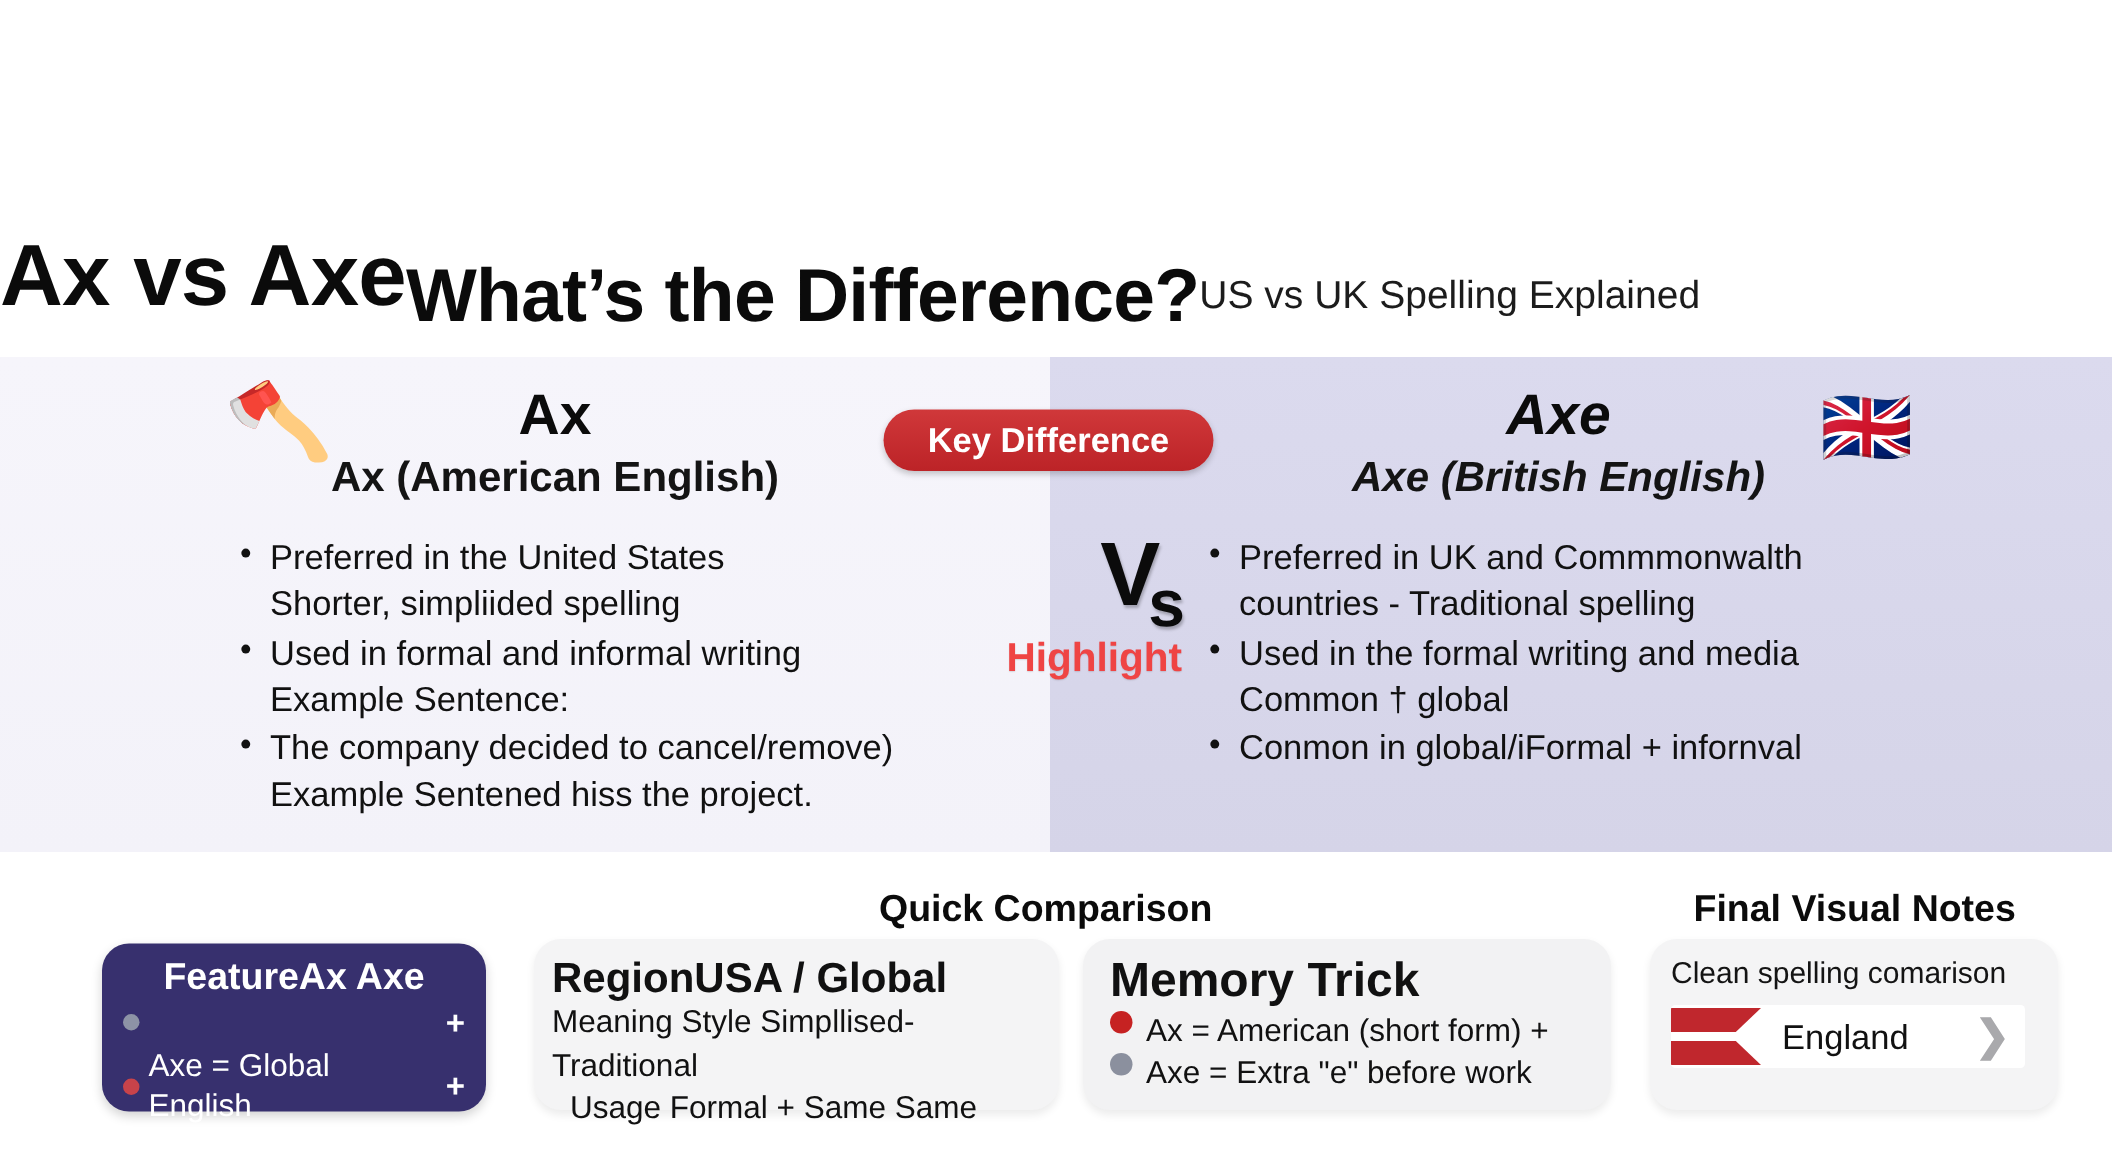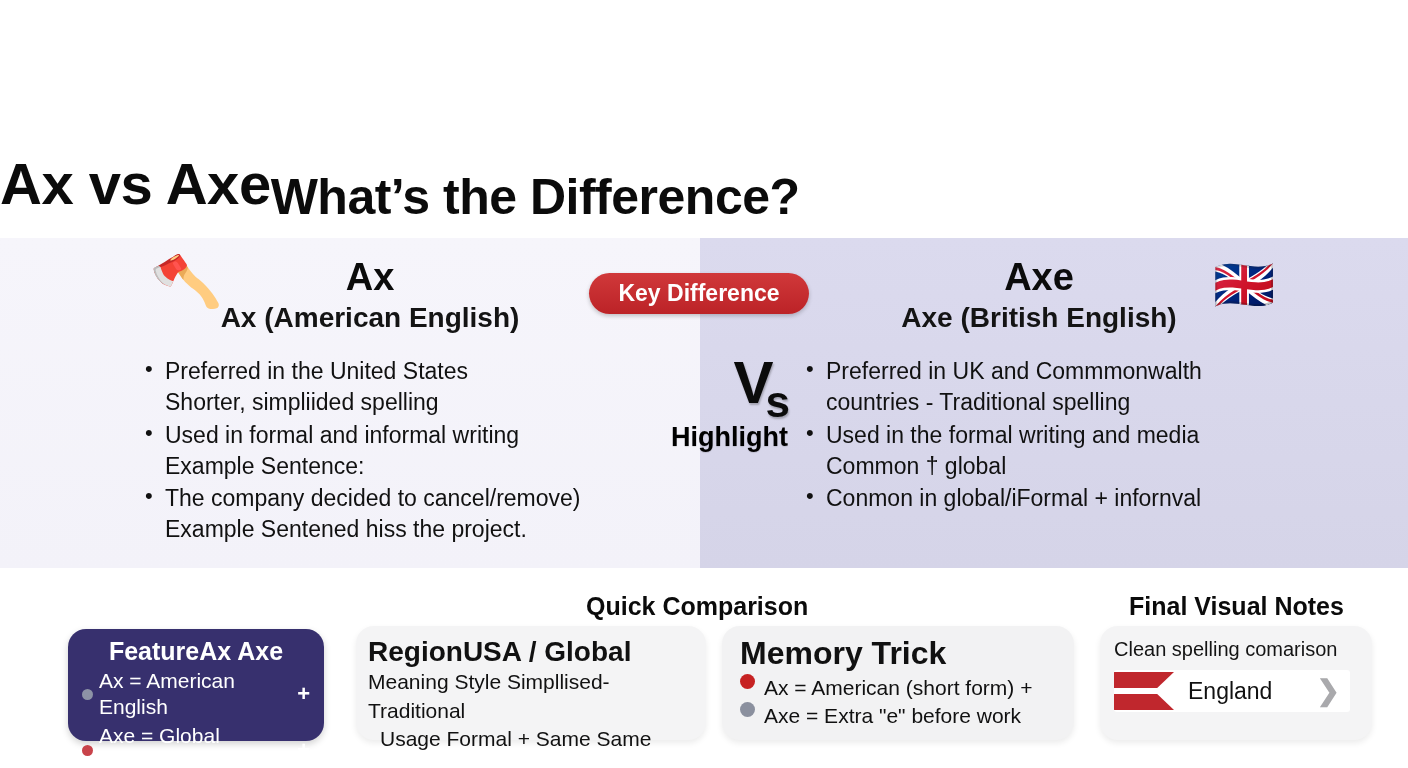--- a/index.html
+++ b/index.html
@@ -64,27 +64,27 @@
   .side-titles{
     text-align:center;width:100%;
   }
   .side-word{
     font-size:38px;font-weight:bold;line-height:1.05;color:#0b0b0b;
   }
   .side-sub{
     font-size:28px;font-weight:bold;color:#141414;margin-top:4px;
   }
   .left-titles{padding-left:40px;}
-  .right-titles{padding-right:30px;}
+  .right-titles{padding-right:30px;font-style:italic;}
 
   .bullets{
     position:absolute;top:118px;
     font-size:23px;line-height:1.36;color:#111111;
   }
-  .bullets-left{left:145px;width:500px;}
+  .bullets-left{left:160px;width:500px;}
   .bullets-right{left:806px;width:500px;}
   .bullets ul{list-style:none;margin:0;padding:0;}
   .bullets li{
     position:relative;padding-left:20px;margin-bottom:1px;
   }
   .bullets li::before{
     content:"\2022";position:absolute;left:0;top:-2px;font-size:22px;
   }
   .bullets .cont{display:block;}
 
@@ -103,21 +103,21 @@
     text-align:right;z-index:6;
   }
   .vs-text{
     font-size:54px;font-weight:bold;line-height:0.82;color:#0b0b0b;
     letter-spacing:-2px;
     text-shadow:1px 2px 2px rgba(0,0,0,0.25);
   }
   .vs-text .vs-v{font-size:60px;}
   .vs-text .vs-s{font-size:44px;display:inline-block;vertical-align:-14px;margin-left:-6px;}
   .vs-highlight{
-    font-size:27px;font-weight:bold;color:#000000;margin-top:2px;
+    font-size:27px;font-weight:bold;color:#ef4444;margin-top:2px;
     text-shadow:0 1px 1px rgba(0,0,0,0.12);
   }
 
   
   .bottom{
     position:absolute;left:0;top:568px;width:1408px;height:200px;
     background:#ffffff;
   }
   .bottom-head{
     position:absolute;font-size:25px;font-weight:bold;color:#0b0b0b;
@@ -198,20 +198,21 @@
     margin-left:auto;color:#a9a9ac;font-size:28px;font-weight:bold;
     padding-right:10px;line-height:1;
   }
 </style>
 </head>
 <body>
 
 <div class="header">
   <div class="title-1">Ax vs Axe</div>
   <div class="title-2">What’s the Difference?</div>
+  <div class="subtitle">US vs UK Spelling Explained</div>
 </div>
 
 <div class="panel">
 
   <div class="panel-left">
     <div class="emoji-axe">🪓</div>
     <div class="side-head">
       <div class="side-titles left-titles">
         <div class="side-word">Ax</div>
         <div class="side-sub">Ax (American English)</div>
@@ -271,21 +272,20 @@
 
 <div class="bottom"></div>
 
 <div class="bottom-head head-quick">Quick Comparison</div>
 <div class="bottom-head head-final">Final Visual Notes</div>
 
 <div class="card card-feature">
   <div class="c-title">FeatureAx Axe</div>
   <div class="c-row">
     <span class="dot dot-gray"></span>
-    <span>Ax = American English</span>
     <span class="plus">+</span>
   </div>
   <div class="c-row">
     <span class="dot dot-red"></span>
     <span>Axe = Global English</span>
     <span class="plus">+</span>
   </div>
 </div>
 
 <div class="card card-region">

